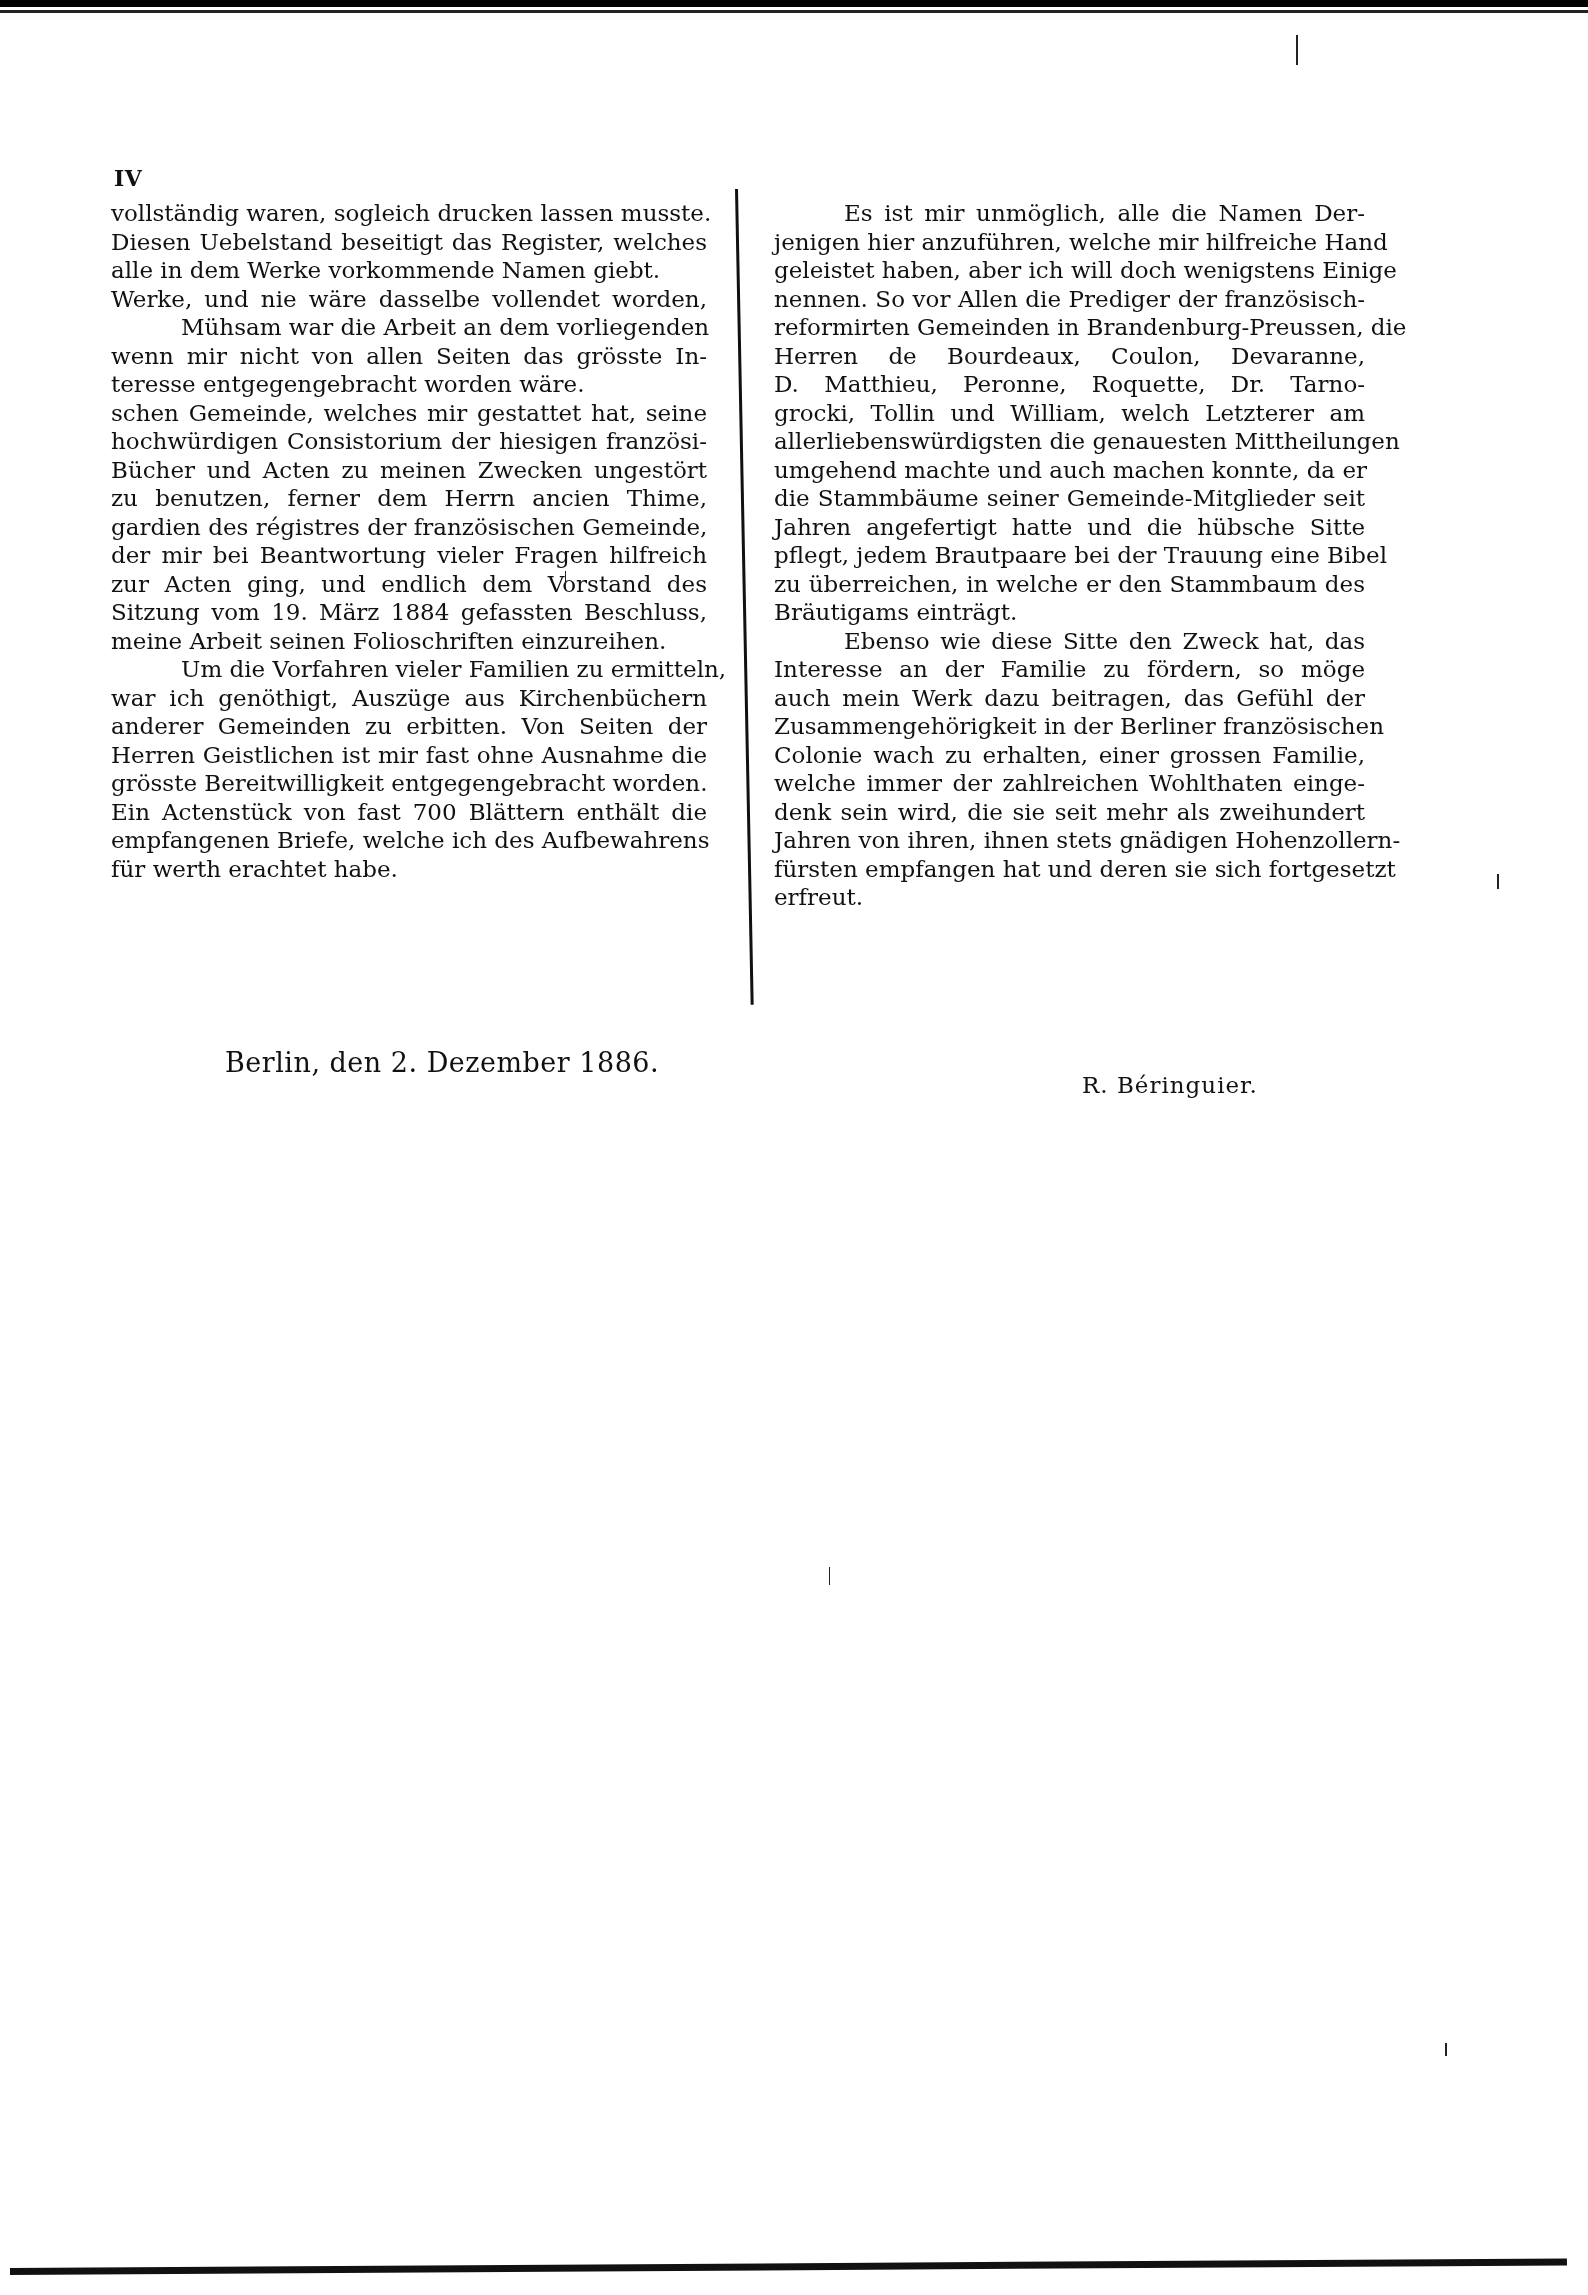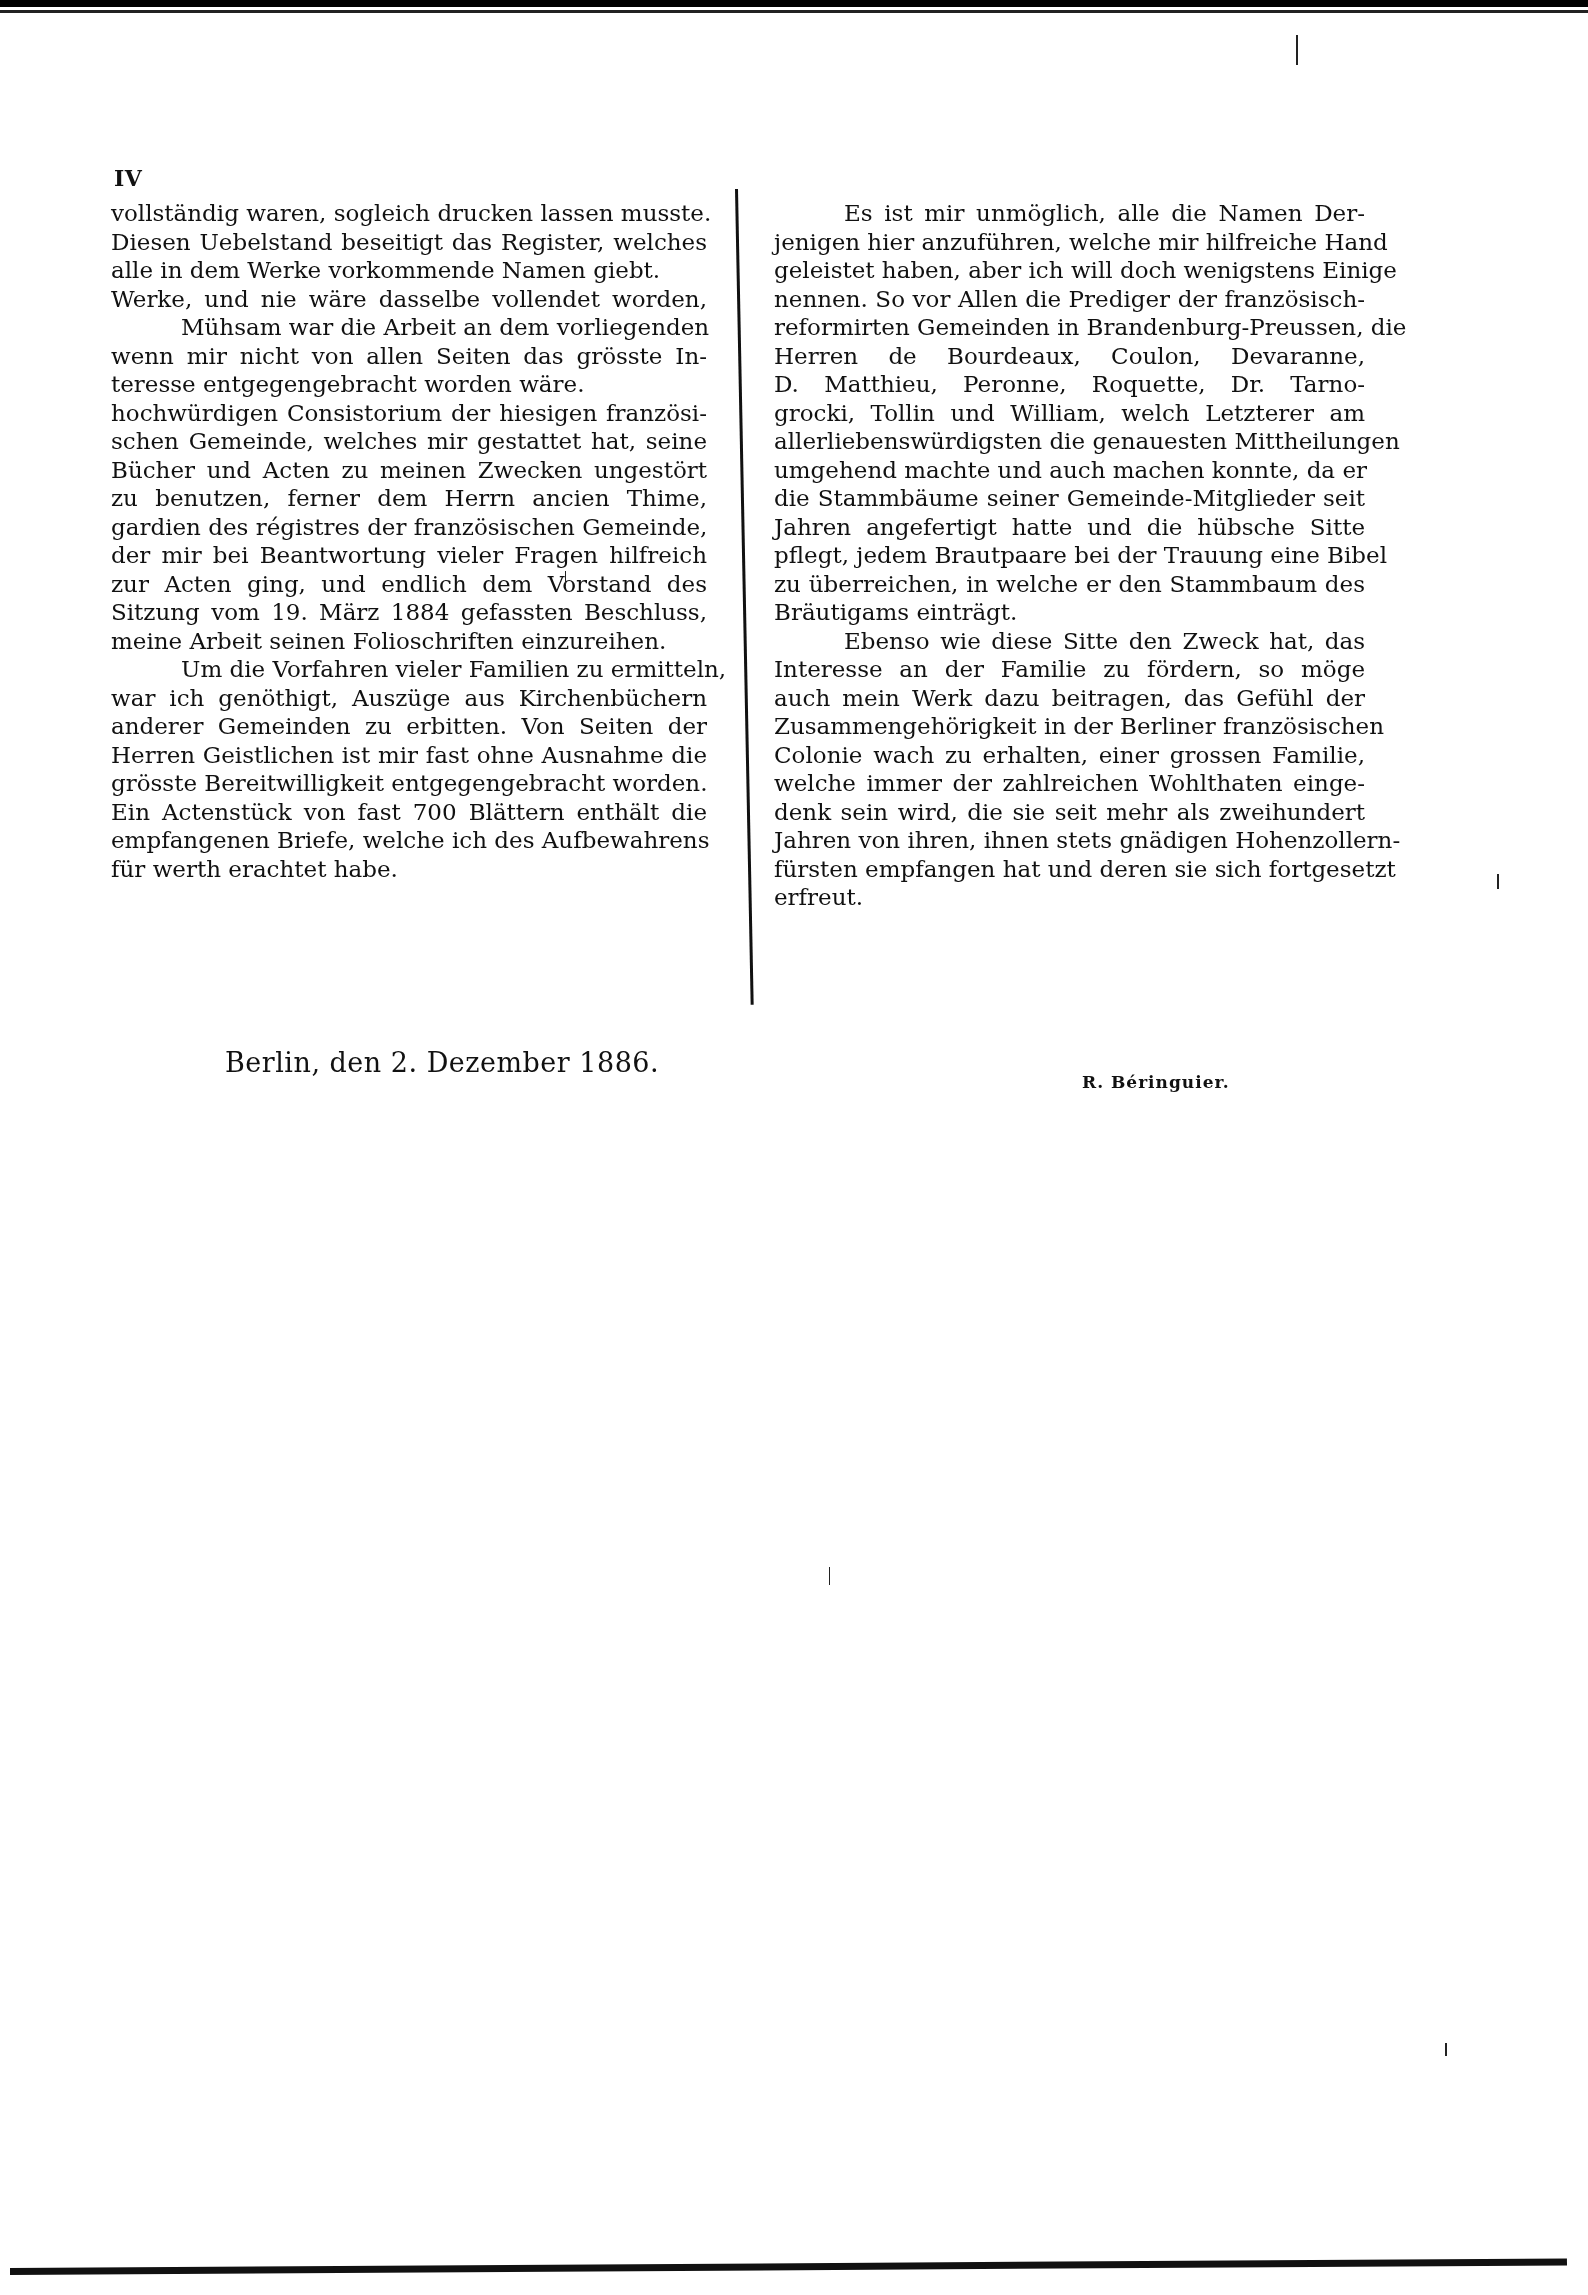--- a/index.html
+++ b/index.html
@@ -33,41 +33,41 @@
   .divider {
     position: absolute; left: 735px; top: 189px; width: 2.5px; height: 816px;
     background: #111; transform: rotate(-1.1deg); transform-origin: top center;
   }
   .dateline {
     position: absolute; left: 225px; top: 1047px;
     font-size: 27px; letter-spacing: 0.5px;
   }
   .signature {
     position: absolute; left: 1082px; top: 1072px;
-    font-size: 17px; font-weight: bold; letter-spacing: 1px;
+    font-size: 23px; font-weight: normal; letter-spacing: 1px;
   }
   .speck { position: absolute; background: #222; }
 </style>
 </head>
 <body>
 
 <div class="page-edge-top"></div>
 
 <div class="page-number">IV</div>
 
 <div class="column left" id="col-left">
     <span class="line">vollständig waren, sogleich drucken lassen musste.</span>
     <span class="line">Diesen Uebelstand beseitigt das Register, welches</span>
     <span class="line last">alle in dem Werke vorkommende Namen giebt.</span>
     <span class="line">Werke, und nie wäre dasselbe vollendet worden,</span>
     <span class="line indent">Mühsam war die Arbeit an dem vorliegenden</span>
     <span class="line">wenn mir nicht von allen Seiten das grösste In-</span>
     <span class="line last">teresse entgegengebracht worden wäre.</span>
+    <span class="line">schen Gemeinde, welches mir gestattet hat, seine</span>
     <span class="line">hochwürdigen Consistorium der hiesigen französi-</span>
-    <span class="line">schen Gemeinde, welches mir gestattet hat, seine</span>
     <span class="line">Bücher und Acten zu meinen Zwecken ungestört</span>
     <span class="line">zu benutzen, ferner dem Herrn ancien Thime,</span>
     <span class="line">gardien des régistres der französischen Gemeinde,</span>
     <span class="line">der mir bei Beantwortung vieler Fragen hilfreich</span>
     <span class="line">zur Acten ging, und endlich dem Vorstand des</span>
     <span class="line">Sitzung vom 19. März 1884 gefassten Beschluss,</span>
     <span class="line last">meine Arbeit seinen Folioschriften einzureihen.</span>
     <span class="line indent">Um die Vorfahren vieler Familien zu ermitteln,</span>
     <span class="line">war ich genöthigt, Auszüge aus Kirchenbüchern</span>
     <span class="line">anderer Gemeinden zu erbitten. Von Seiten der</span>

